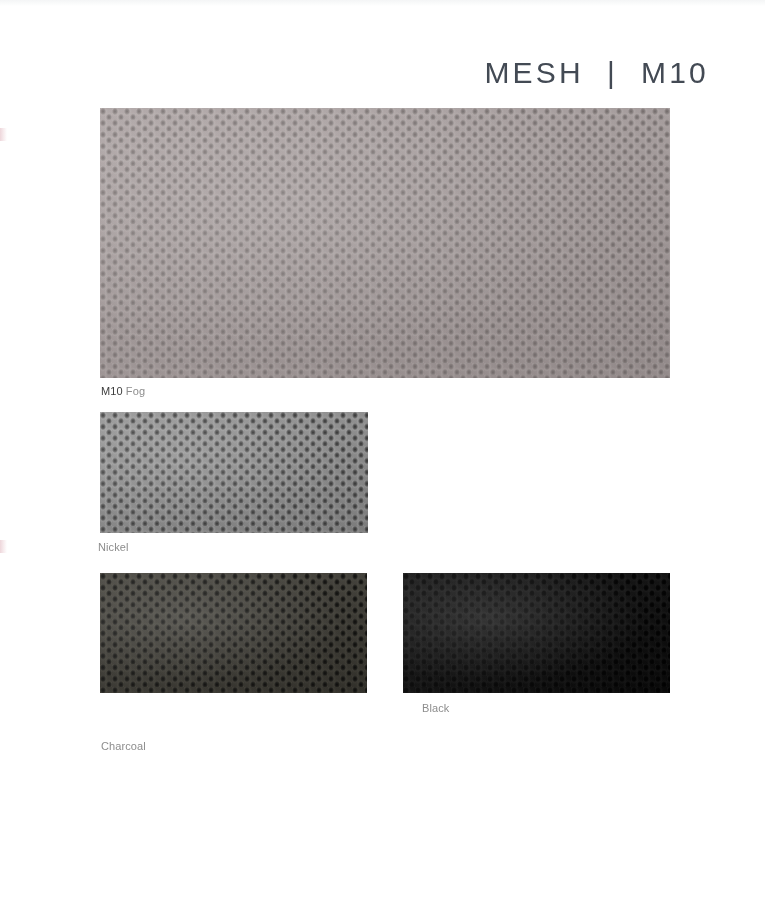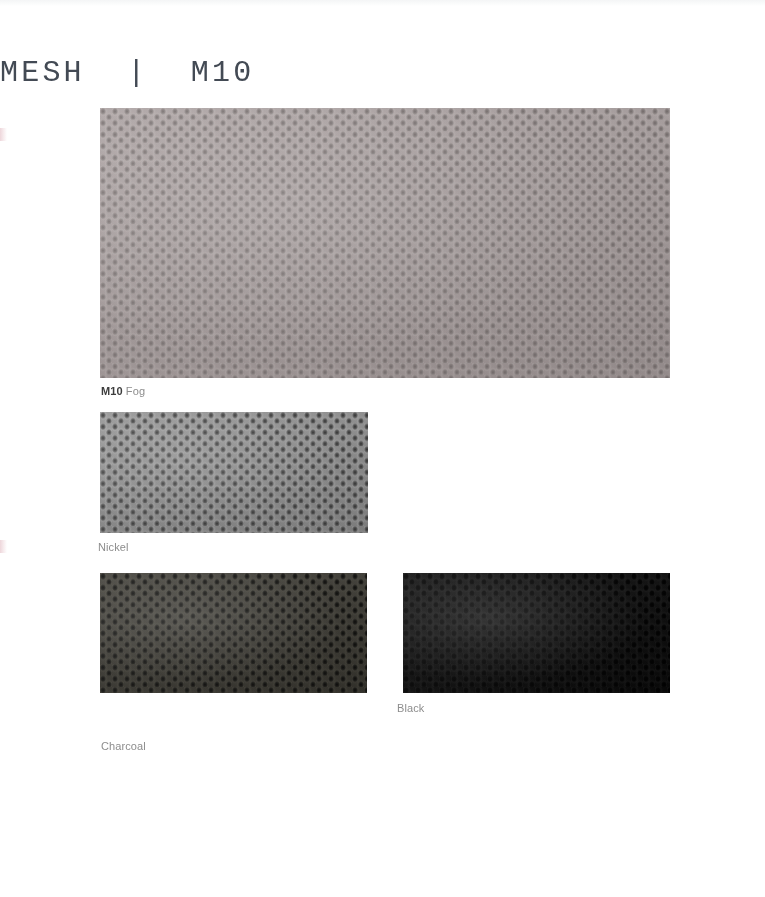--- a/index.html
+++ b/index.html
@@ -37,24 +37,23 @@
   }
   .edge-artifact.a1 { top: 128px; }
   .edge-artifact.a2 { top: 540px; }
 
   
   .page-header {
     position: absolute;
     top: 38px;
     left: 0;
     width: 765px;
-    padding-right: 92px;
+    padding-right: 56px;
     box-sizing: border-box;
-    text-align: left;
-    font-family: Liberation Mono, monospace;
+    text-align: right;
   }
   .page-title {
     display: inline-block;
     font-size: 30px;
     font-weight: 400;
     letter-spacing: 3.2px;
     color: #434a54;
     line-height: 1;
     white-space: pre;
   }
@@ -128,31 +127,31 @@
   
   .caption {
     position: absolute;
     font-size: 11px;
     line-height: 13px;
     color: #8d8d8d;
     white-space: nowrap;
     letter-spacing: .1px;
   }
   .caption .code {
-    font-weight: 700;
+    font-weight: 400;
     color: #3d3d3d;
   }
   .caption .name {
     font-weight: 400;
     color: #8d8d8d;
   }
   #caption-fog      { left: 101px; top: 385px; }
   #caption-nickel   { left: 98px; top: 541px; }
   #caption-charcoal { left: 101px; top: 702px; margin-top: 38px; }
-  #caption-black    { left: 397px; top: 702px; }
+  #caption-black    { left: 422px; top: 702px; }
 </style>
 </head>
 <body>
 
 <div class="top-band"></div>
 
 <div class="edge-artifact a1"></div>
 <div class="edge-artifact a2"></div>
 
 <div class="page-header">

